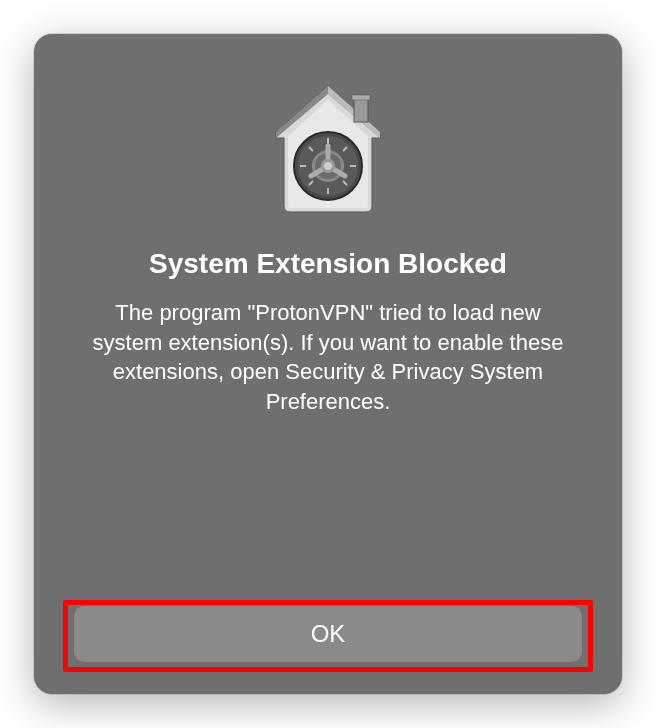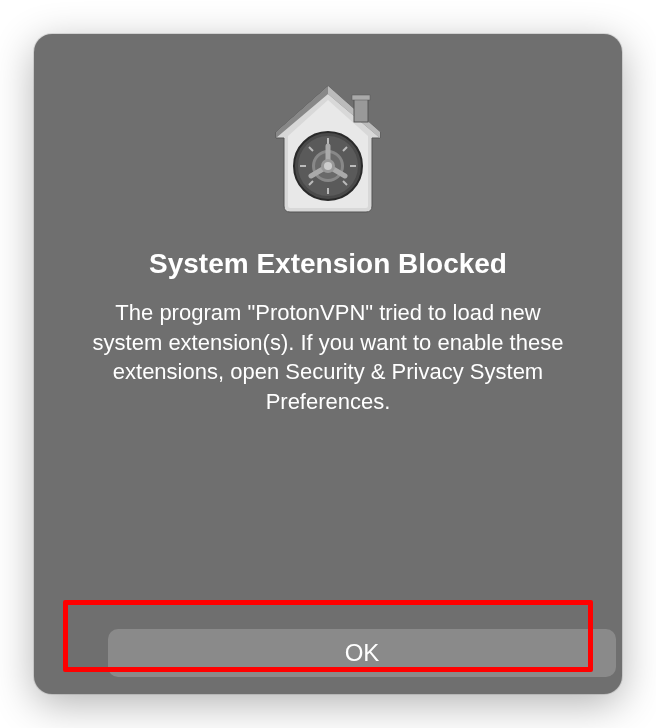--- a/index.html
+++ b/index.html
@@ -20,21 +20,21 @@
     
     .dialog {
       width: 588px;
       height: 660px;
       background: #6f6f6f;
       border-radius: 18px;
       box-shadow: 0 10px 40px rgba(0,0,0,0.3), 0 0 0 1px rgba(0,0,0,0.1);
       display: flex;
       flex-direction: column;
       align-items: center;
-      padding: 36px 40px 17px 40px;
+      padding: 36px 40px 32px 40px;
       position: relative;
     }
     
     .icon-wrap {
       width: 140px;
       height: 140px;
       margin-top: 8px;
       margin-bottom: 30px;
       display: flex;
       align-items: center;
@@ -62,31 +62,30 @@
     .button-stack {
       width: 100%;
       display: flex;
       flex-direction: column;
       gap: 18px;
       margin-top: 40px;
     }
     
     .dialog-button {
       width: 100%;
-      height: 48px;
+      height: 56px;
       border: none;
       border-radius: 10px;
       background: #8a8a8a;
       color: #ffffff;
       font-size: 24px;
       font-weight: 400;
       font-family: inherit;
       cursor: pointer;
       outline: none;
-      margin-left: 34px;
     }
     
     .highlight-box {
       position: absolute;
       border: 5px solid #ff0000;
       border-radius: 2px;
       pointer-events: none;
       left: 29px;
       right: 29px;
       bottom: 22px;

